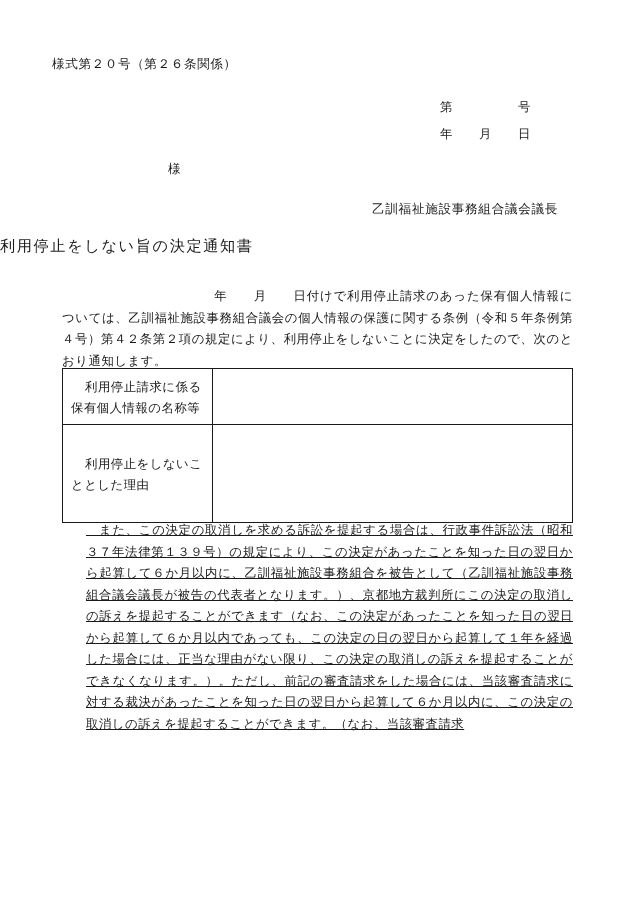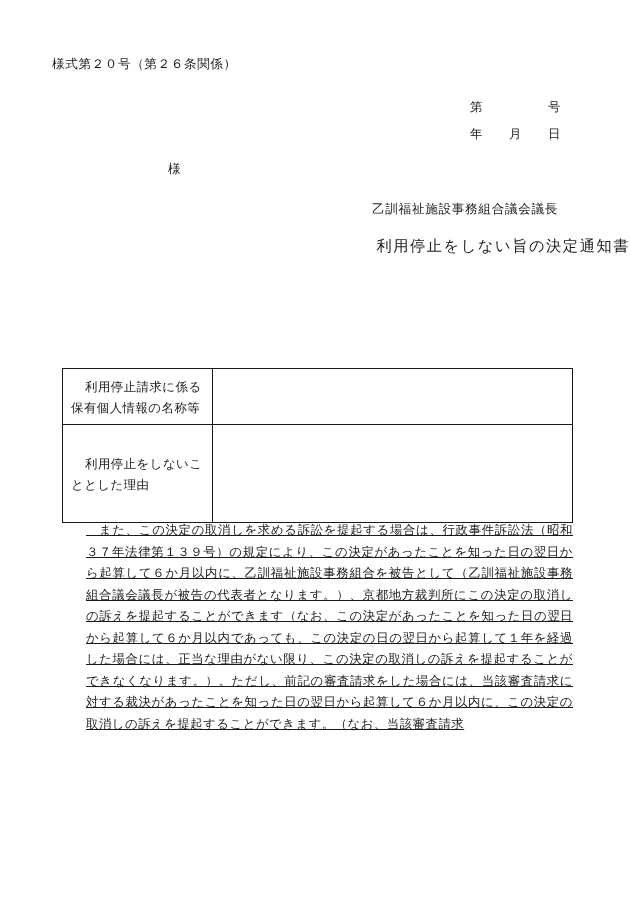--- a/index.html
+++ b/index.html
@@ -37,21 +37,21 @@
   .form-no {
     left: 52px;
     top: 58px;
     font-size: 12.6px;
     letter-spacing: 0.6px;
   }
 
   
   .docmeta {
     position: absolute;
-    left: 470px;
+    left: 440px;
     top: 99px;
     width: 120px;
   }
   .docmeta .row {
     display: block;
     white-space: pre;
     font-size: 12.4px;
     letter-spacing: 0.6px;
     margin-bottom: 10px;
   }
@@ -71,21 +71,21 @@
     letter-spacing: 0.7px;
     text-align: right;
   }
 
   
   .title {
     position: absolute;
     left: 0;
     top: 236px;
     width: 630px;
-    text-align: right;
+    text-align: left;
     font-size: 15.2px;
     letter-spacing: 1.6px;
     white-space: pre;
   }
 
   
   .body-para {
     position: absolute;
     left: 62px;
     top: 285px;
@@ -168,20 +168,21 @@
     <span class="row">第　　　　　号</span>
     <span class="row">年　　月　　日</span>
   </div>
 
   <div class="ln addressee">様</div>
 
   <div class="ln issuer">乙訓福祉施設事務組合議会議長</div>
 
   <div class="title">利用停止をしない旨の決定通知書</div>
 
+  <div class="body-para">　　　　　年　　月　　日付けで利用停止請求のあった保有個人情報については、乙訓福祉施設事務組合議会の個人情報の保護に関する条例（令和５年条例第４号）第４２条第２項の規定により、利用停止をしないことに決定をしたので、次のとおり通知します。</div>
 
   <table class="tbl">
     <tbody>
         <tr class="r1">
       <td class="label">
         <span class="lbl-text">利用停止請求に係る保有個人情報の名称等</span>
       </td>
       <td class="value"></td>
     </tr>
     <tr class="r2">

